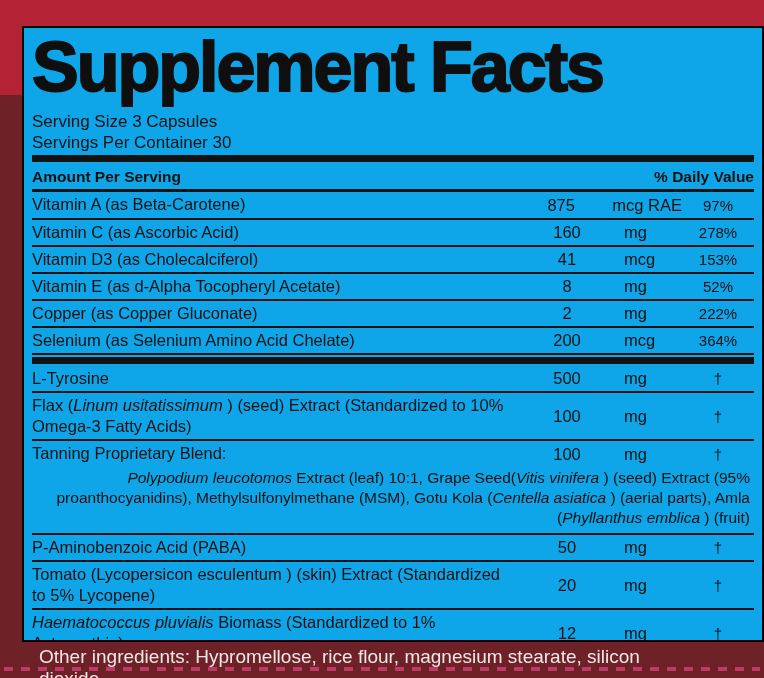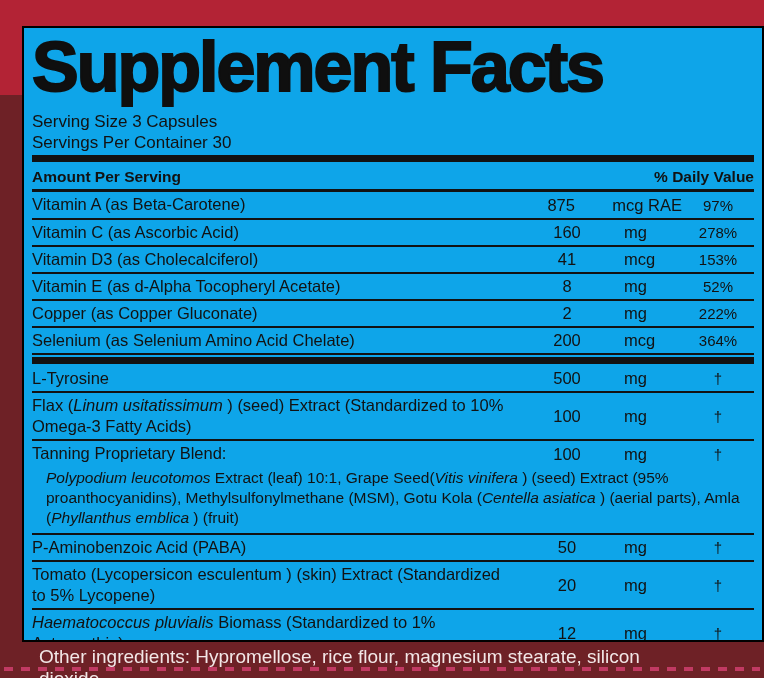--- a/index.html
+++ b/index.html
@@ -43,21 +43,21 @@
     padding: 4px 0 3px 0;
     border-bottom: 3px solid #121212;
   }
   .entry { border-bottom: 2px solid #121212; }
   .row { display: flex; align-items: center; padding: 2px 0; min-height: 21px; }
   .cell-name { flex: 1; font-size: 16.5px; line-height: 1.28; padding-right: 6px; }
   .cell-amt { width: 165px; display: flex; font-size: 16.5px; flex-shrink: 0; }
   .cell-amt .num { width: 100px; text-align: center; }
   .cell-amt .unit { margin-left: 7px; white-space: nowrap; }
   .cell-dv { width: 72px; text-align: center; font-size: 15px; flex-shrink: 0; }
-  .sub { font-size: 15.5px; line-height: 1.3; padding: 1px 4px 5px 14px; }
+  .sub { font-size: 15.5px; line-height: 1.3; padding: 1px 4px 5px 14px; text-align: right; }
   .other-ing {
     position: absolute; top: 646px; left: 0; width: 672px;
     color: #f2e7e7; font-size: 19px;
     padding-left: 30px; box-sizing: border-box; margin-left: 9px;
   }
   .dash-line {
     position: absolute; top: 667px; left: 4px; width: 756px; height: 4px;
     background: repeating-linear-gradient(90deg, #c13a63 0 9px, transparent 9px 17px);
   }
   i { font-style: italic; }

